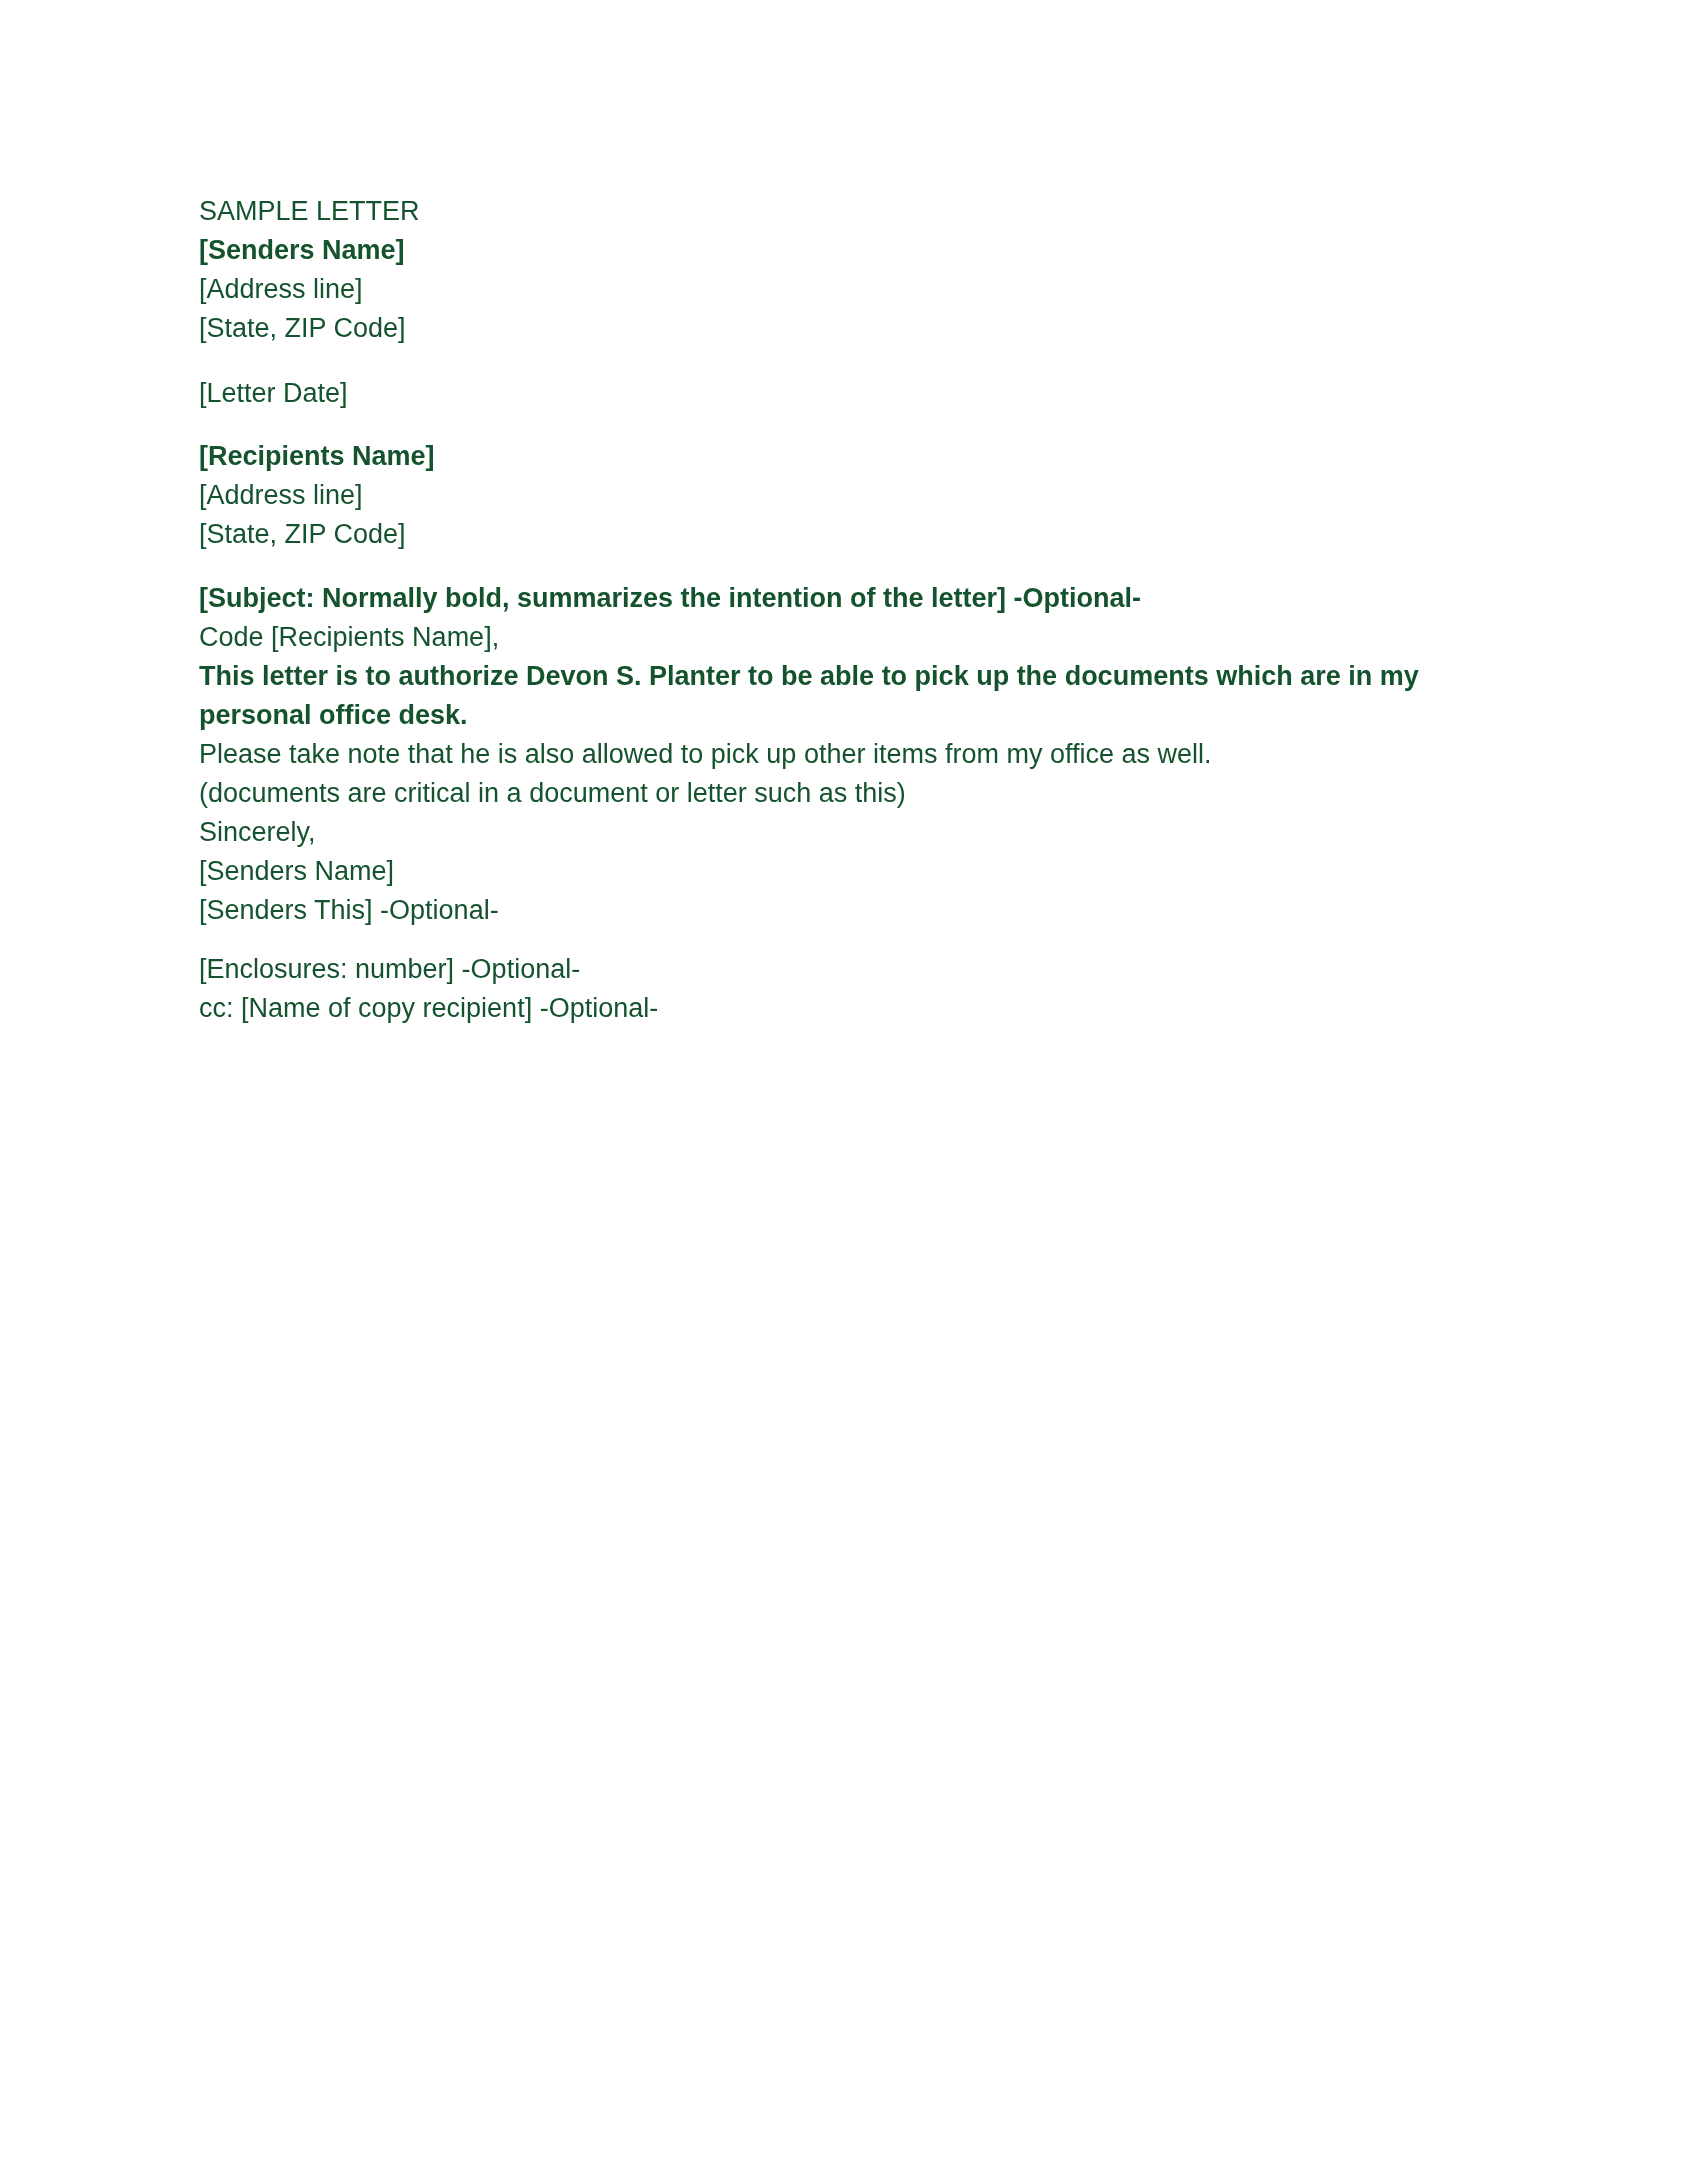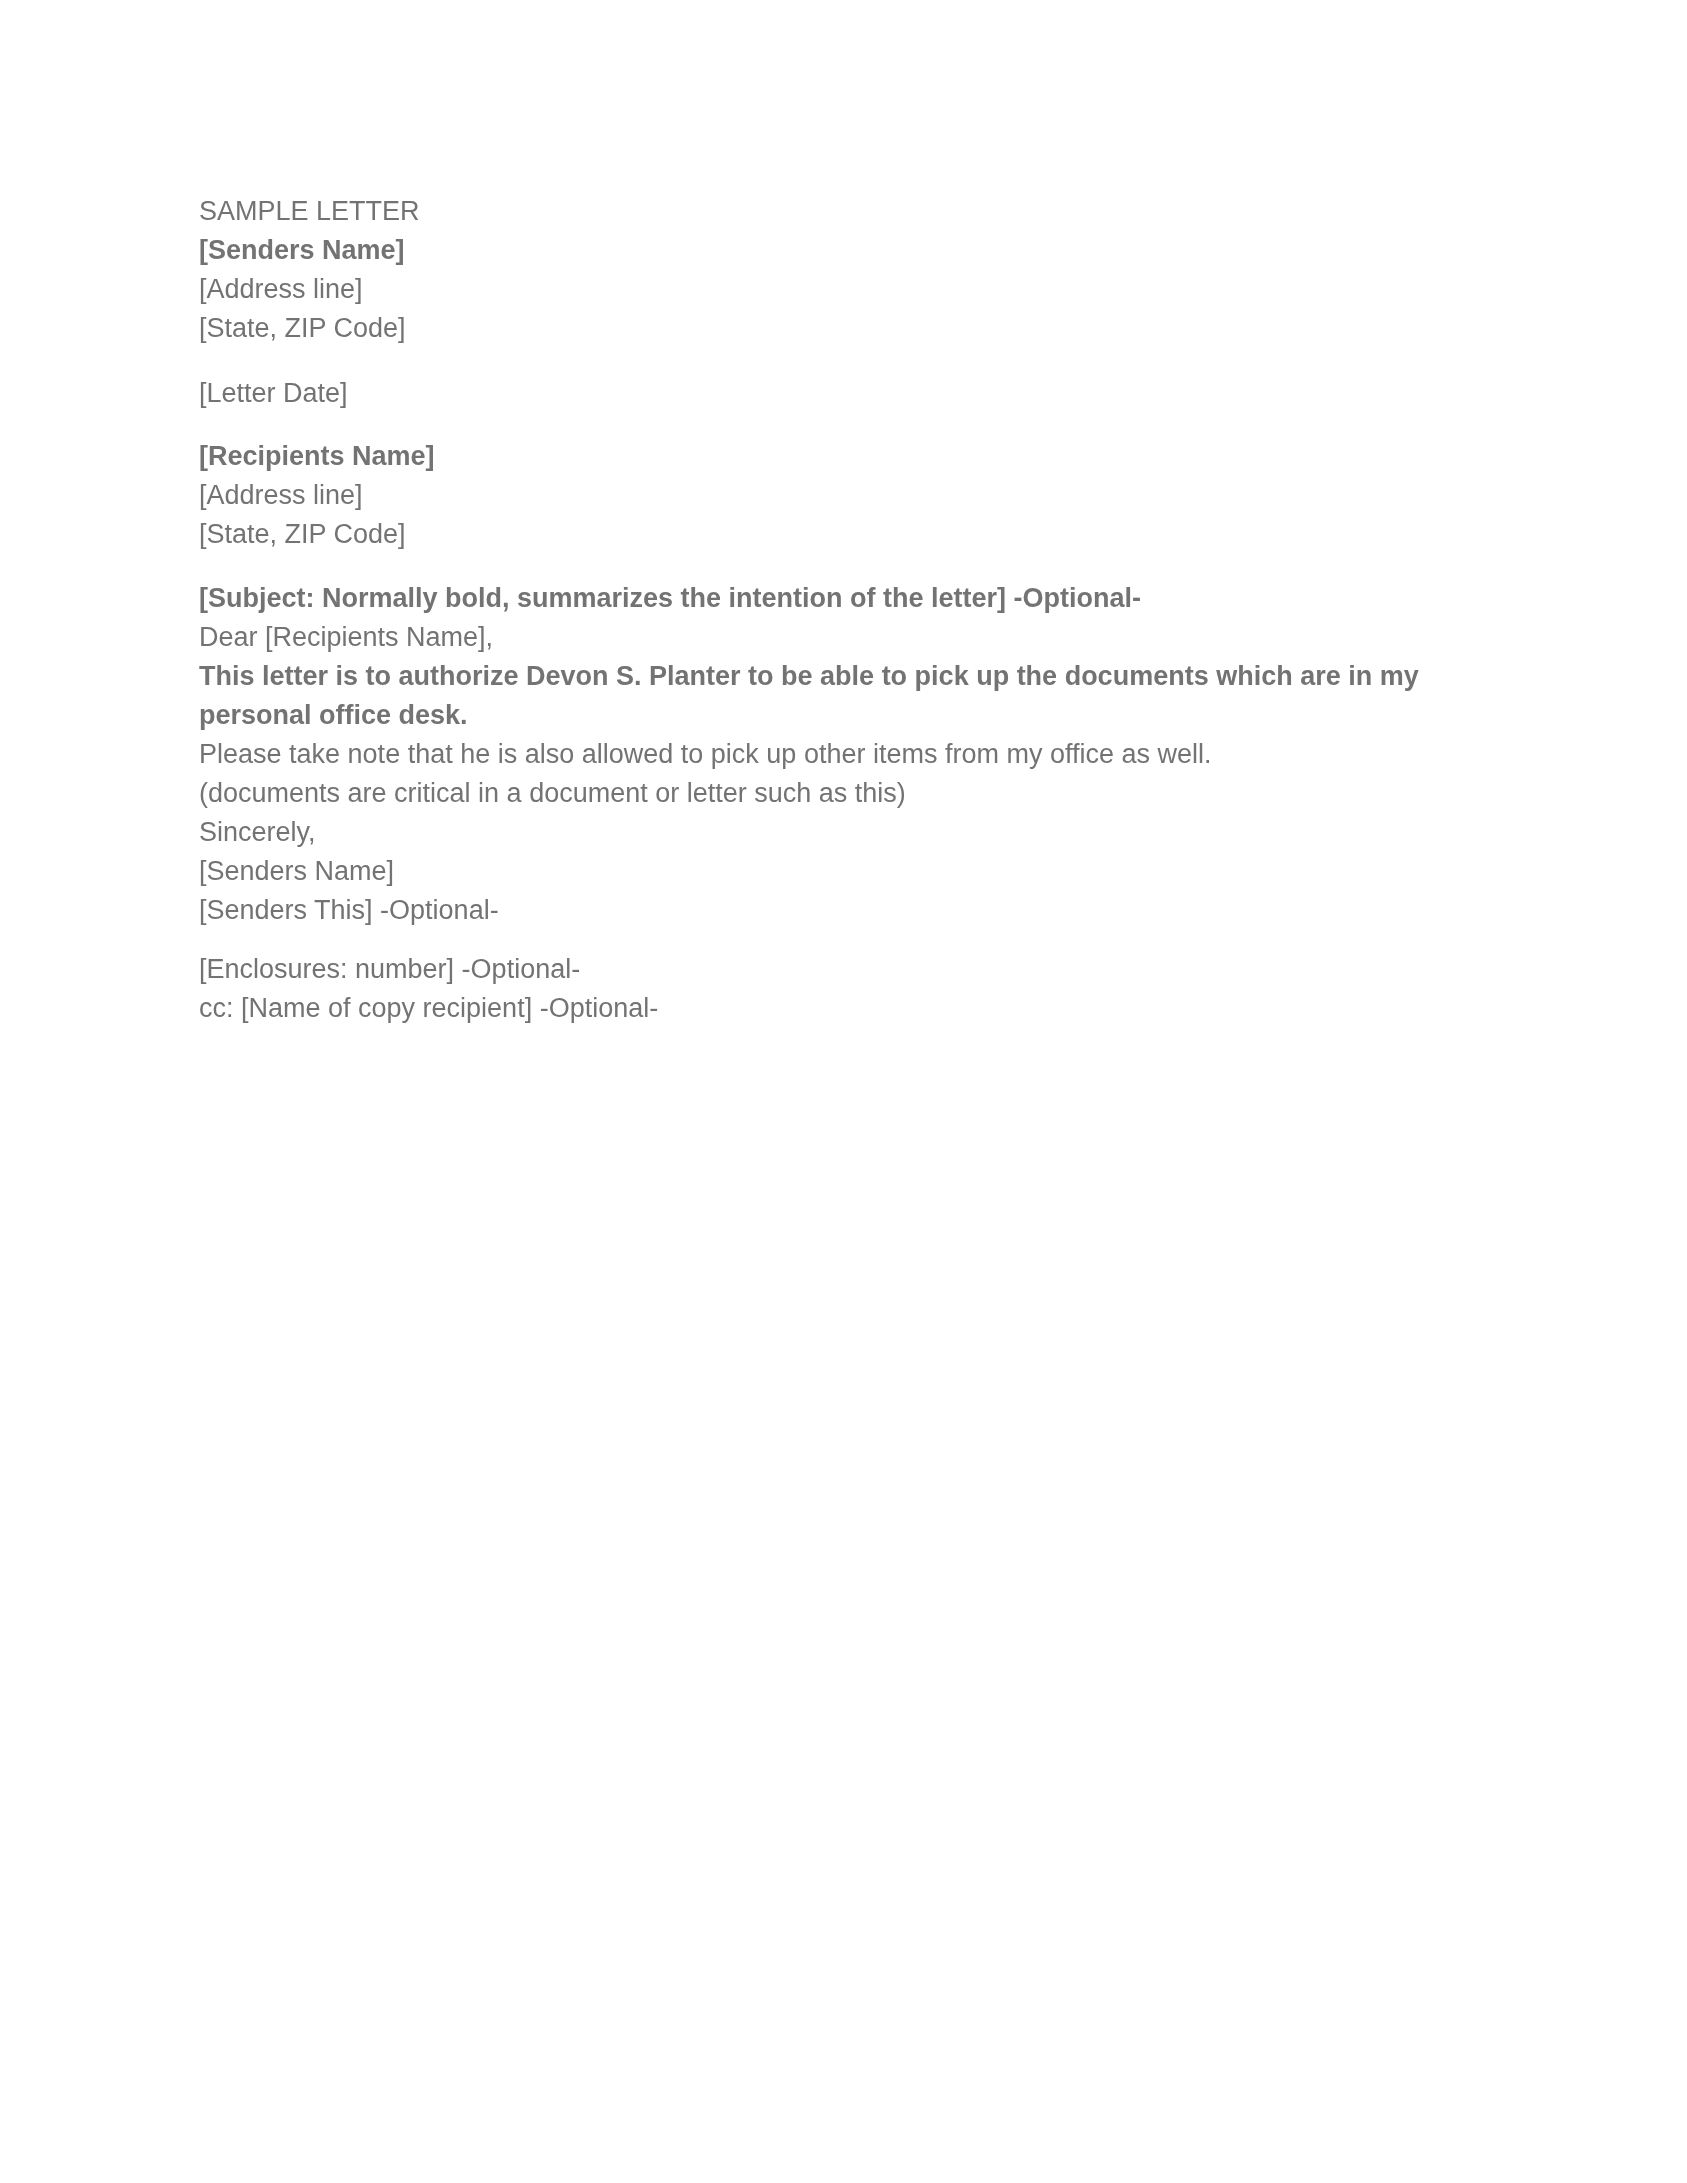--- a/index.html
+++ b/index.html
@@ -10,21 +10,21 @@
   .page {
     position: relative;
     width: 1687px;
     height: 2184px;
     box-sizing: border-box;
     padding: 192px 213px 0 199px;
     background: #ffffff;
     font-family: "Liberation Sans", sans-serif;
     font-size: 27px;
     line-height: 39px;
-    color: #737373;
+    color: #14532d;
     overflow: hidden;
   }
   .page p { margin: 0; }
   .bold { font-weight: bold; }
   .doc-title      { margin-bottom: 23.6px; }
   .sender-block   { margin-bottom: 26px; }
   .letter-date    { margin-bottom: 26px; }
   .recipient-block{ margin-bottom: 24.5px; margin-top: 24px; }
   .subject-line   { margin-bottom: 120px; font-weight: bold; }
   .salutation     { margin-bottom: 24.5px; }
@@ -50,21 +50,21 @@
   <p class="letter-date">[Letter Date]</p>
 
   <div class="recipient-block">
     <p class="bold">[Recipients Name]</p>
     <p>[Address line]</p>
     <p>[State, ZIP Code]</p>
   </div>
 
   <p class="subject-line">[Subject: Normally bold, summarizes the intention of the letter] -Optional-</p>
 
-  <p class="salutation">Dear [Recipients Name],</p>
+  <p class="salutation">Code [Recipients Name],</p>
 
   <p class="body-para-1">This letter is to authorize Devon S. Planter to be able to pick up the documents which are in my personal office desk.</p>
 
   <p class="body-para-2">Please take note that he is also allowed to pick up other items from my office as well.</p>
 
   <p class="body-para-3">(documents are critical in a document or letter such as this)</p>
 
   <p class="closing">Sincerely,</p>
 
   <div class="signature-block">

